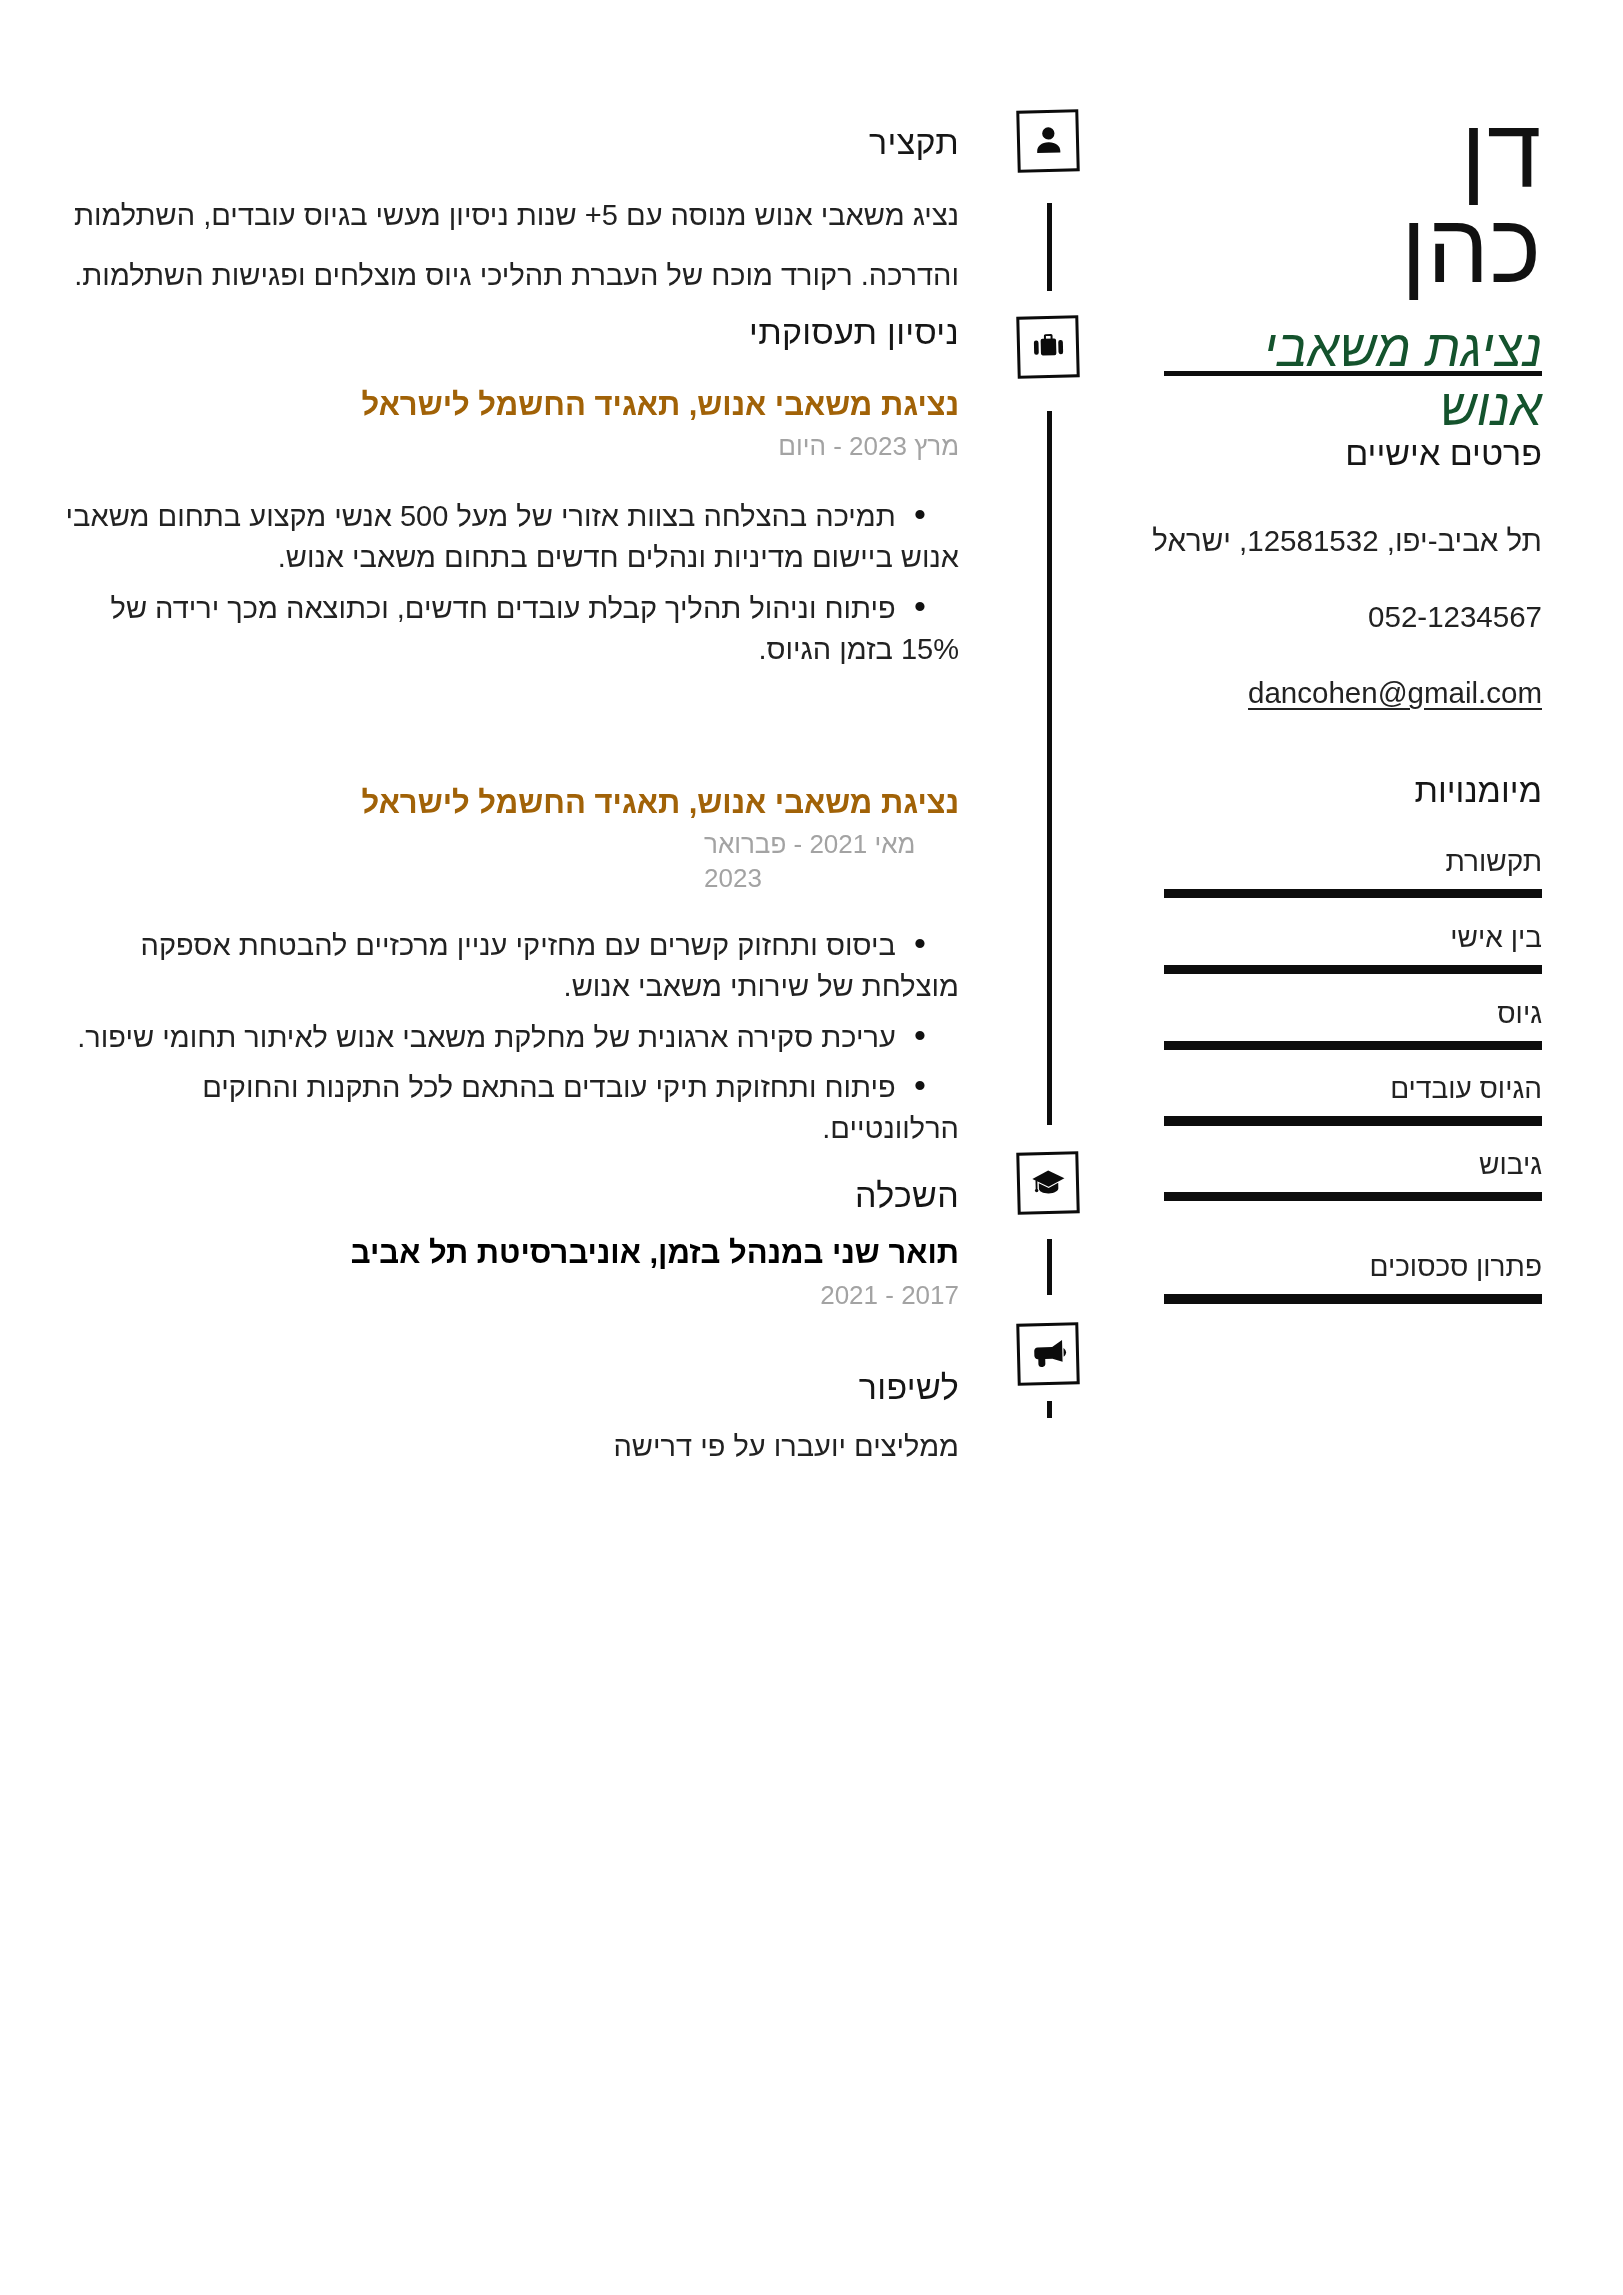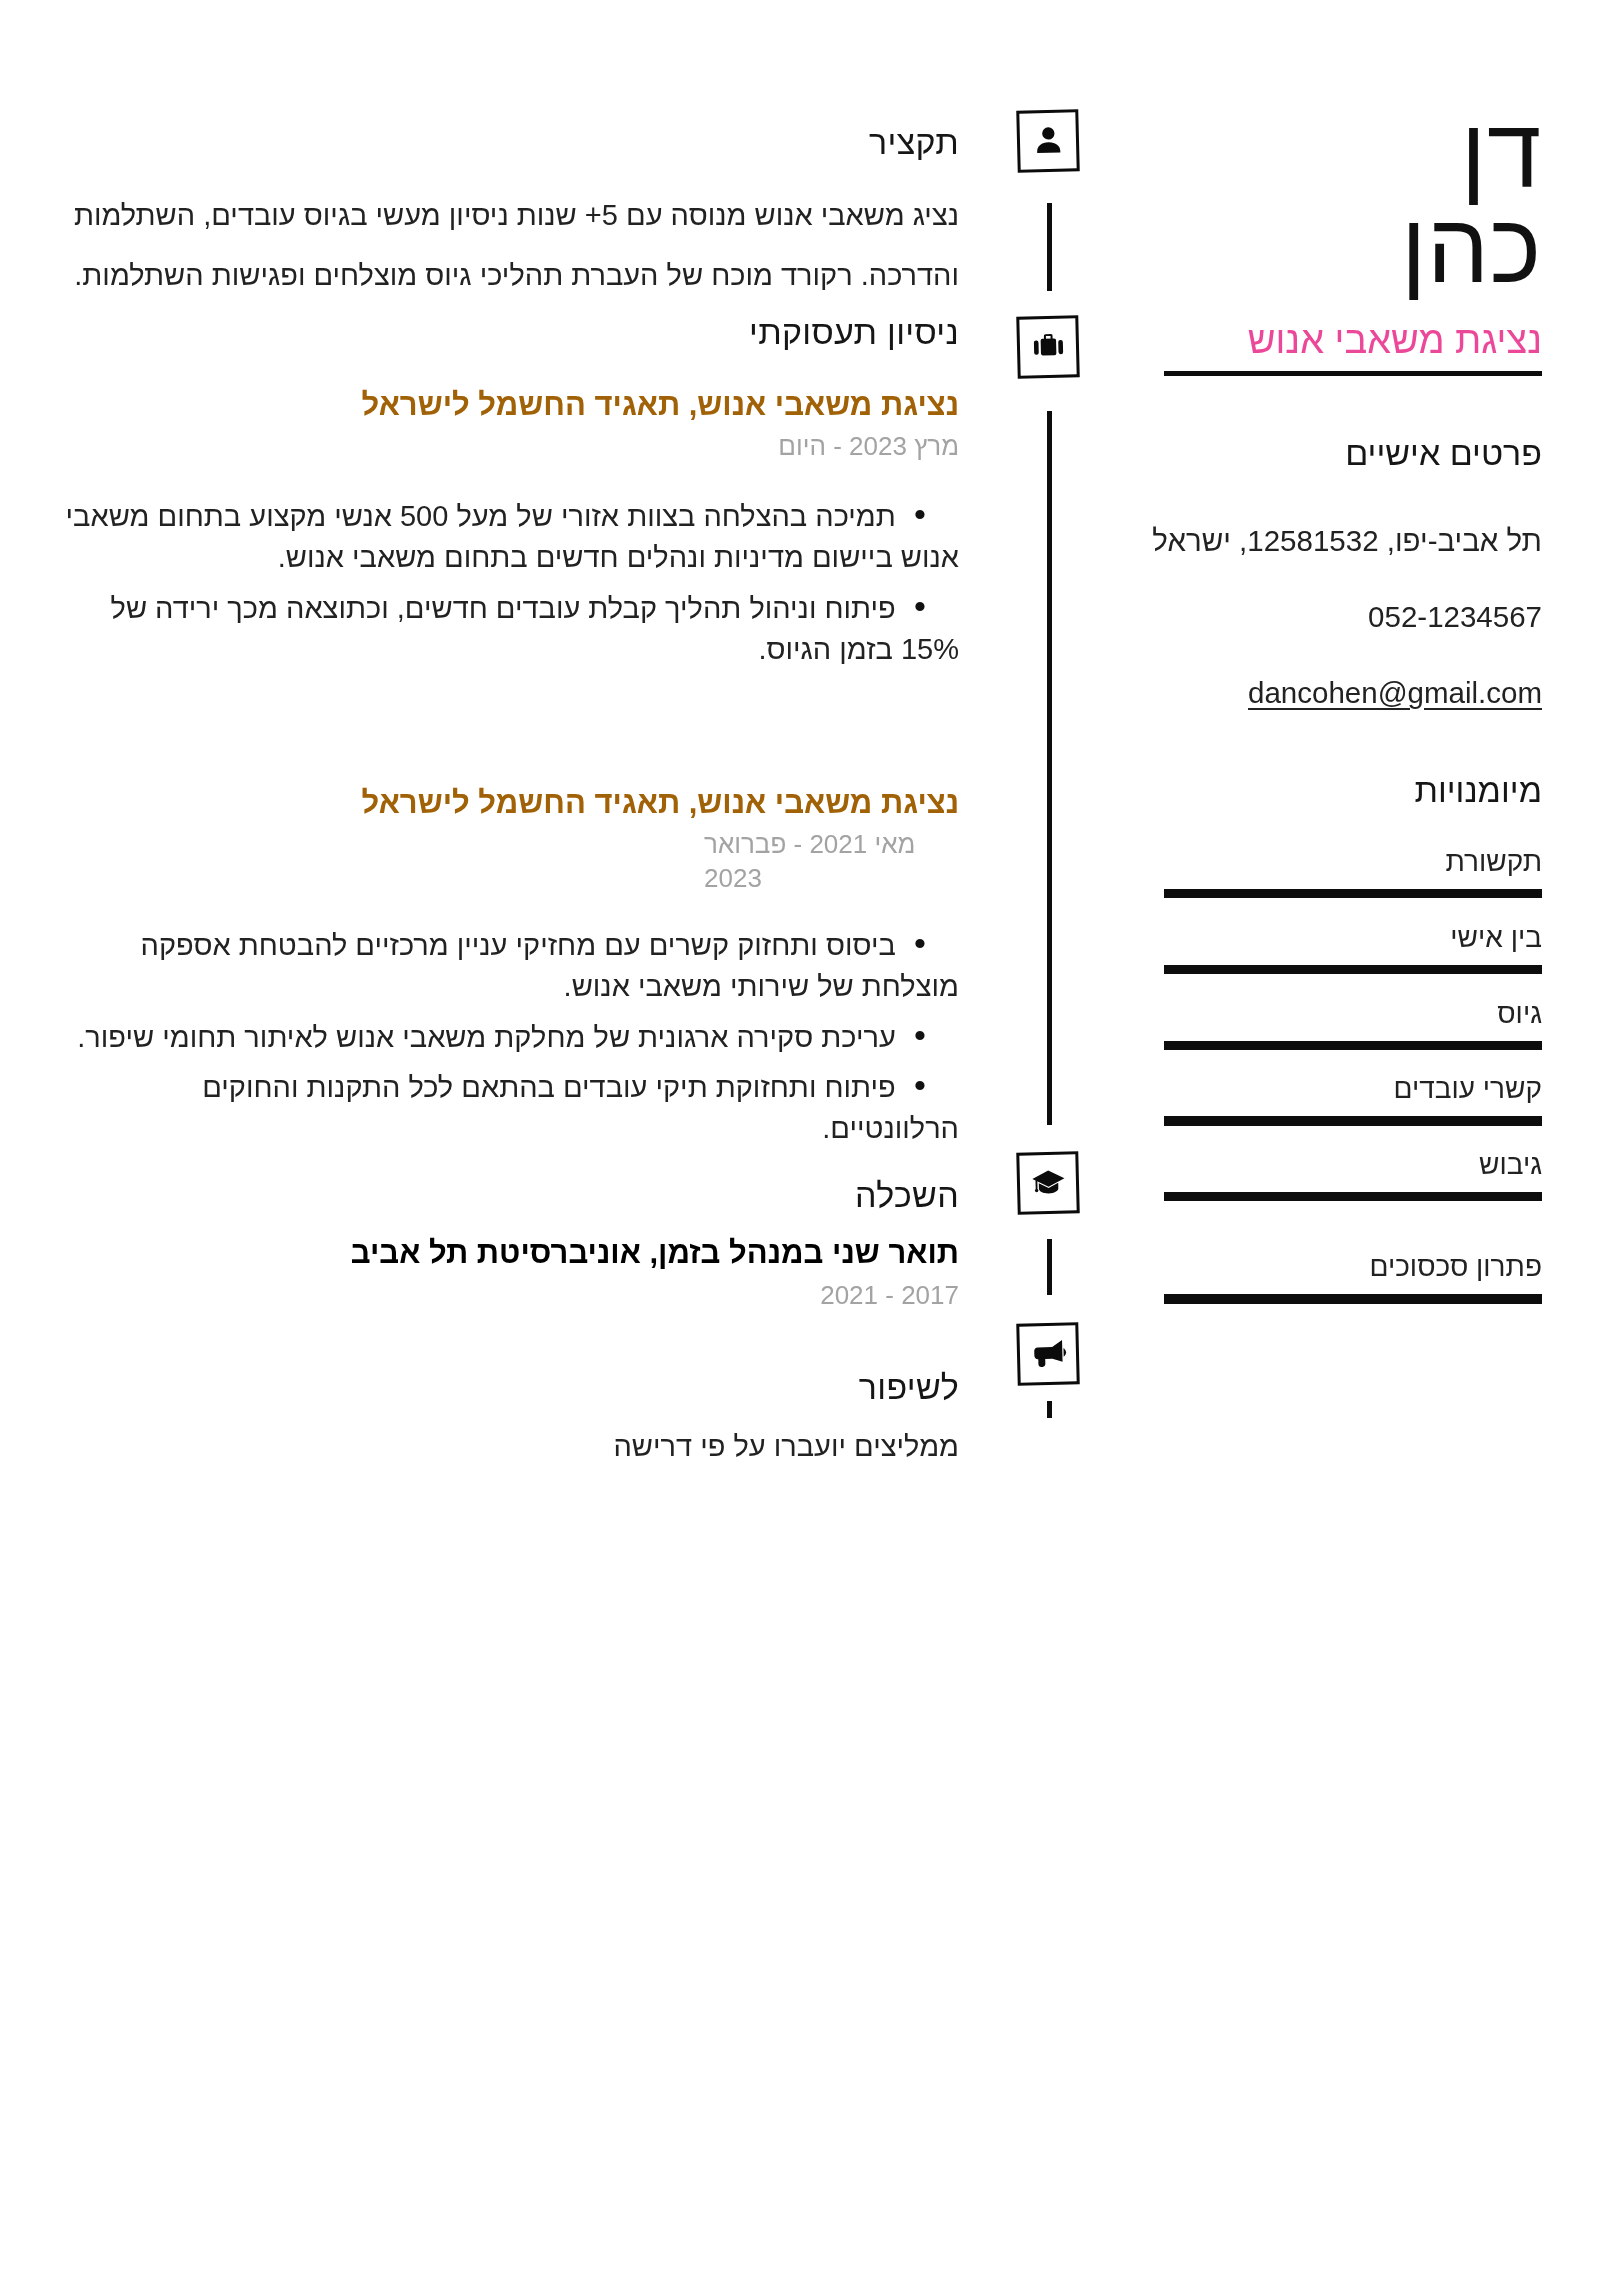--- a/index.html
+++ b/index.html
@@ -33,21 +33,21 @@
     border:3.9px solid #0b0b0b;background:#ffffff;
     display:flex;align-items:center;justify-content:center;
     transform:rotate(-1.4deg);
   }
   .icon-box svg{width:37px;height:37px;fill:#0b0b0b;}
   .tl-seg{position:absolute;left:1047px;width:5.2px;background:#0d0d0d;}
 
   
   .side-block{position:absolute;right:81px;width:378px;direction:rtl;text-align:right;}
   .name-line{font-size:98px;line-height:95px;font-weight:400;color:#111111;letter-spacing:0.7px;}
-  .person-title{font-size:38px;color:#ec4899;}
+  .person-title{font-size:51px;color:#14532d;font-style:italic;}
   .side-rule{position:absolute;right:81px;width:378px;height:4.6px;background:#0d0d0d;}
   .side-h{font-size:34px;font-weight:400;color:#161616;}
   .side-txt{font-size:29.5px;color:#222222;white-space:nowrap;}
   .email-link{color:#222222;text-decoration:underline;text-decoration-thickness:2px;text-underline-offset:5.2px;cursor:pointer;}
   .skill{margin-bottom:23.6px;}
   .skill-label{font-size:28px;color:#222222;margin-bottom:11px;}
   .skill-bar{width:100%;height:9.2px;background:#0d0d0d;}
   .skill-last{margin-top:50px;}
 </style>
 </head>
@@ -155,21 +155,21 @@
     </div>
     <div class="skill">
       <div class="skill-label">בין אישי</div>
       <div class="skill-bar"></div>
     </div>
     <div class="skill">
       <div class="skill-label">גיוס</div>
       <div class="skill-bar"></div>
     </div>
     <div class="skill">
-      <div class="skill-label">קשרי עובדים</div>
+      <div class="skill-label">הגיוס עובדים</div>
       <div class="skill-bar"></div>
     </div>
     <div class="skill">
       <div class="skill-label">גיבוש</div>
       <div class="skill-bar"></div>
     </div>
     <div class="skill skill-last">
       <div class="skill-label">פתרון סכסוכים</div>
       <div class="skill-bar"></div>
     </div>

